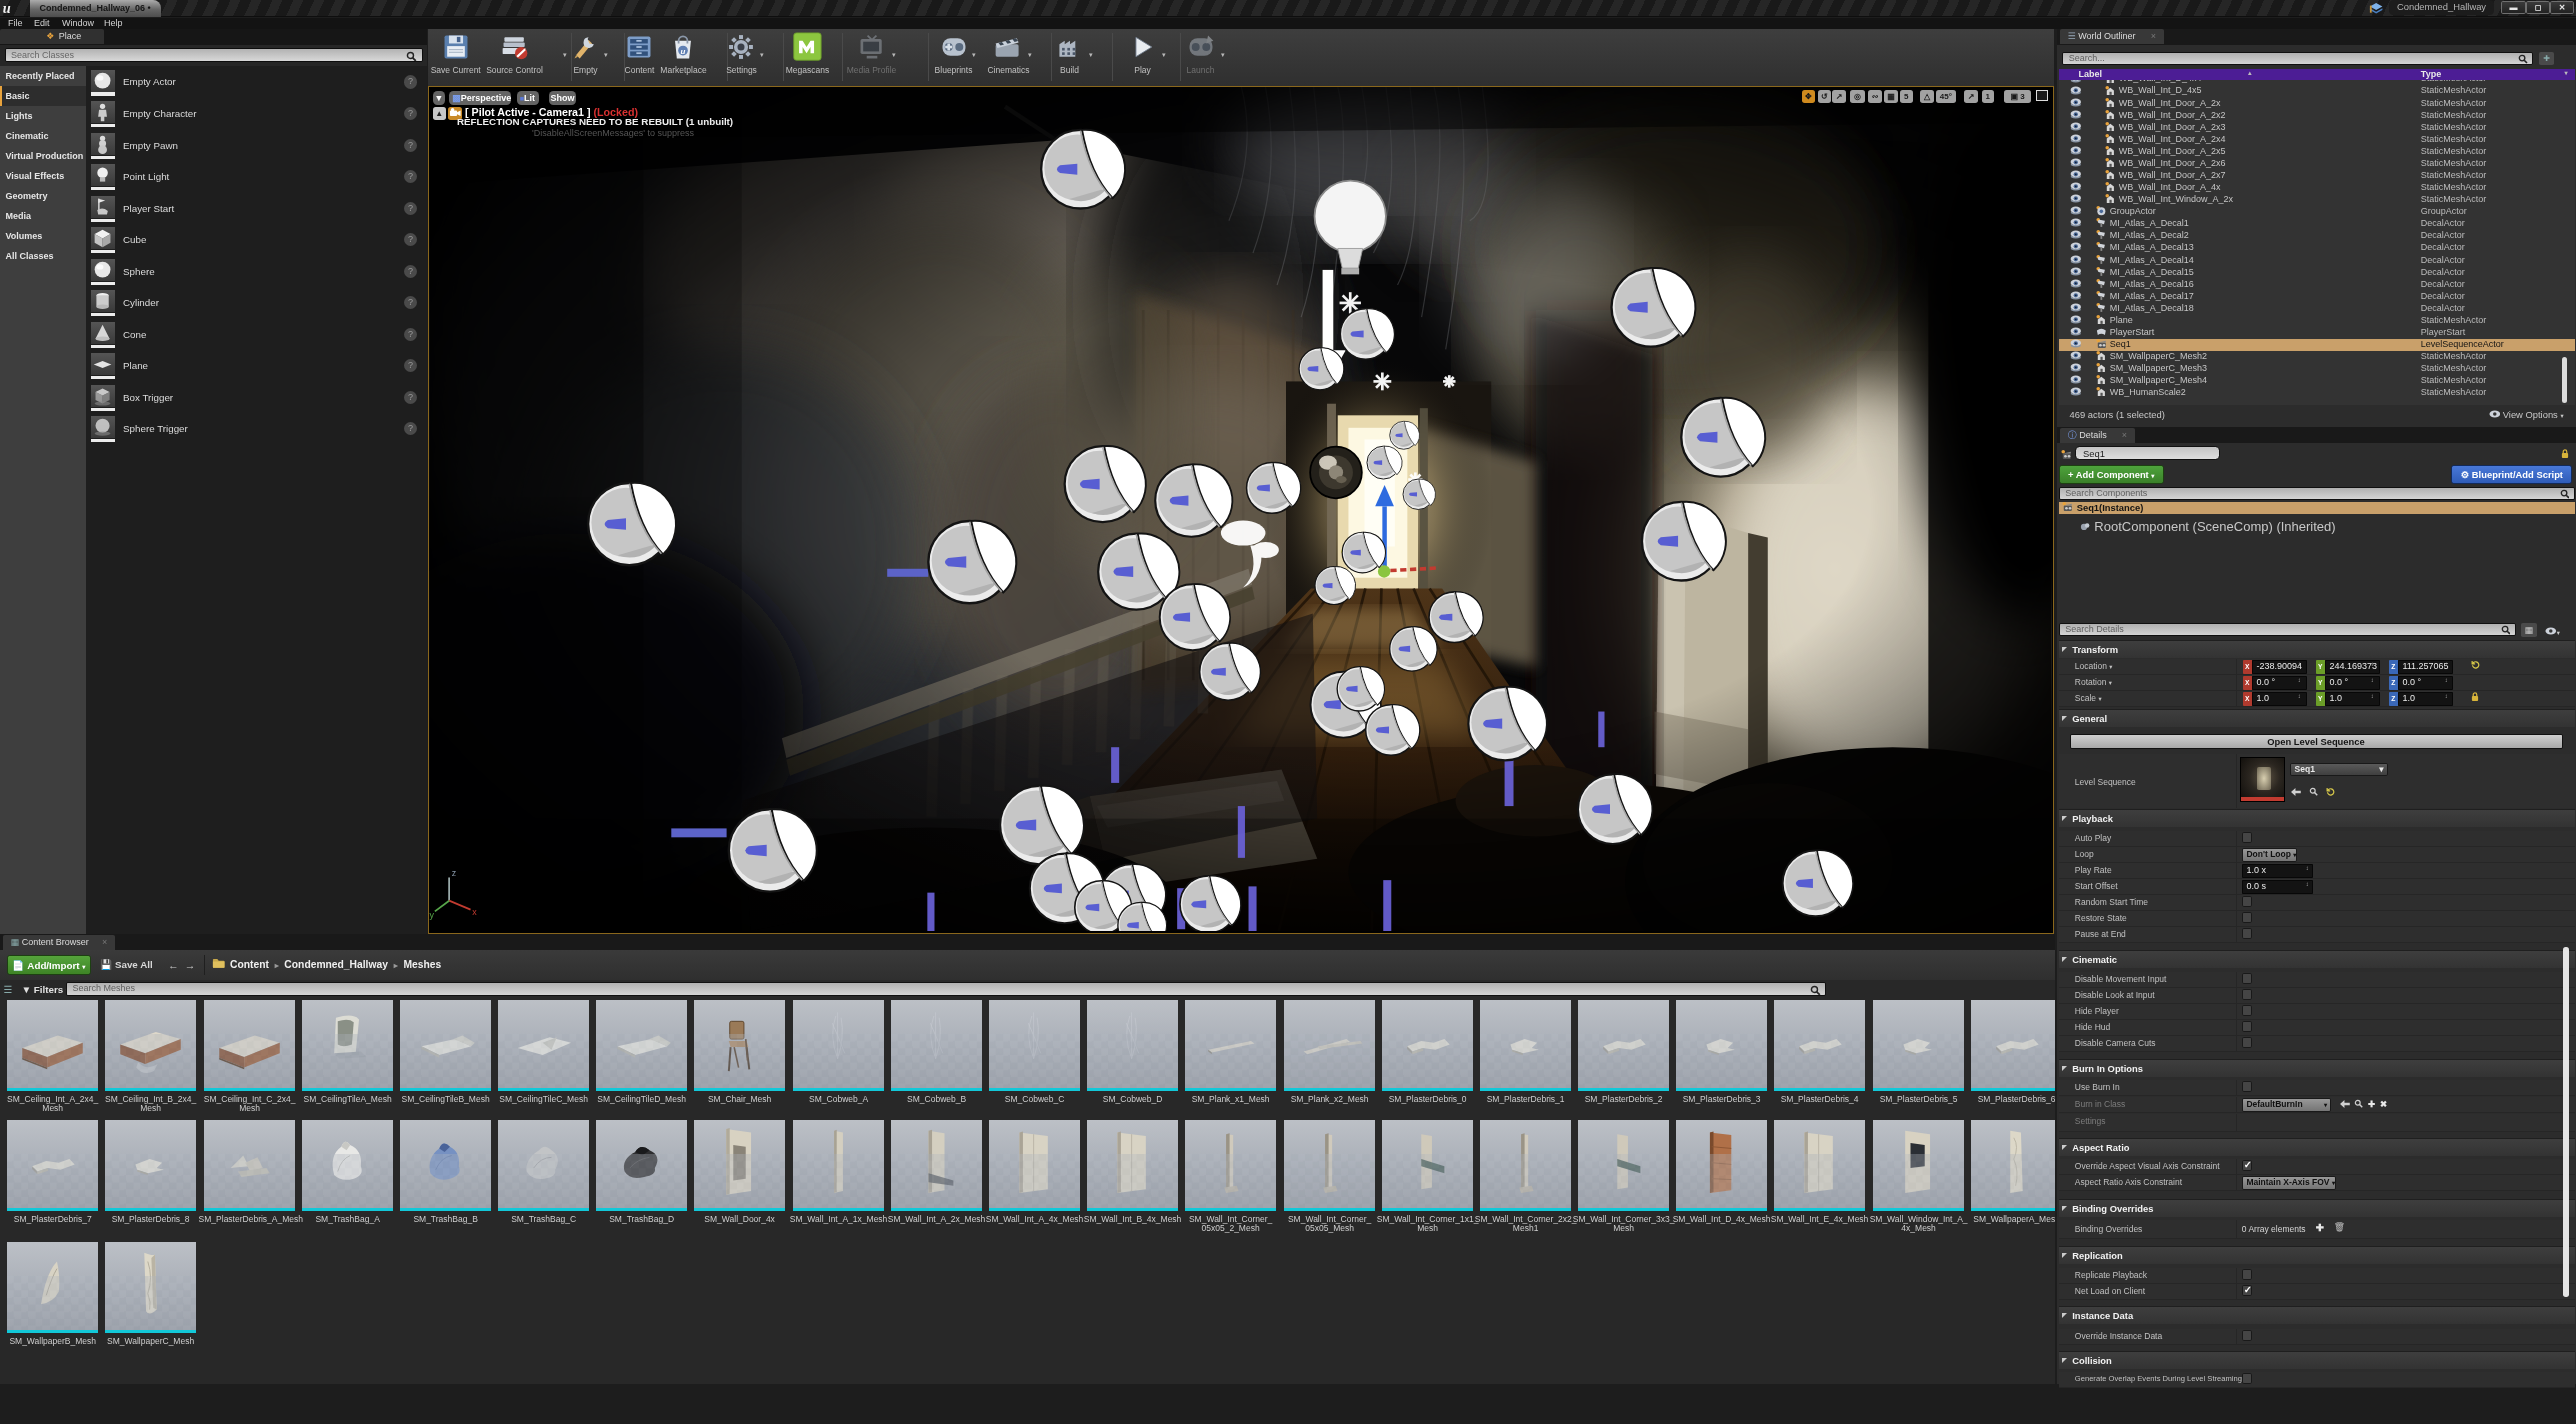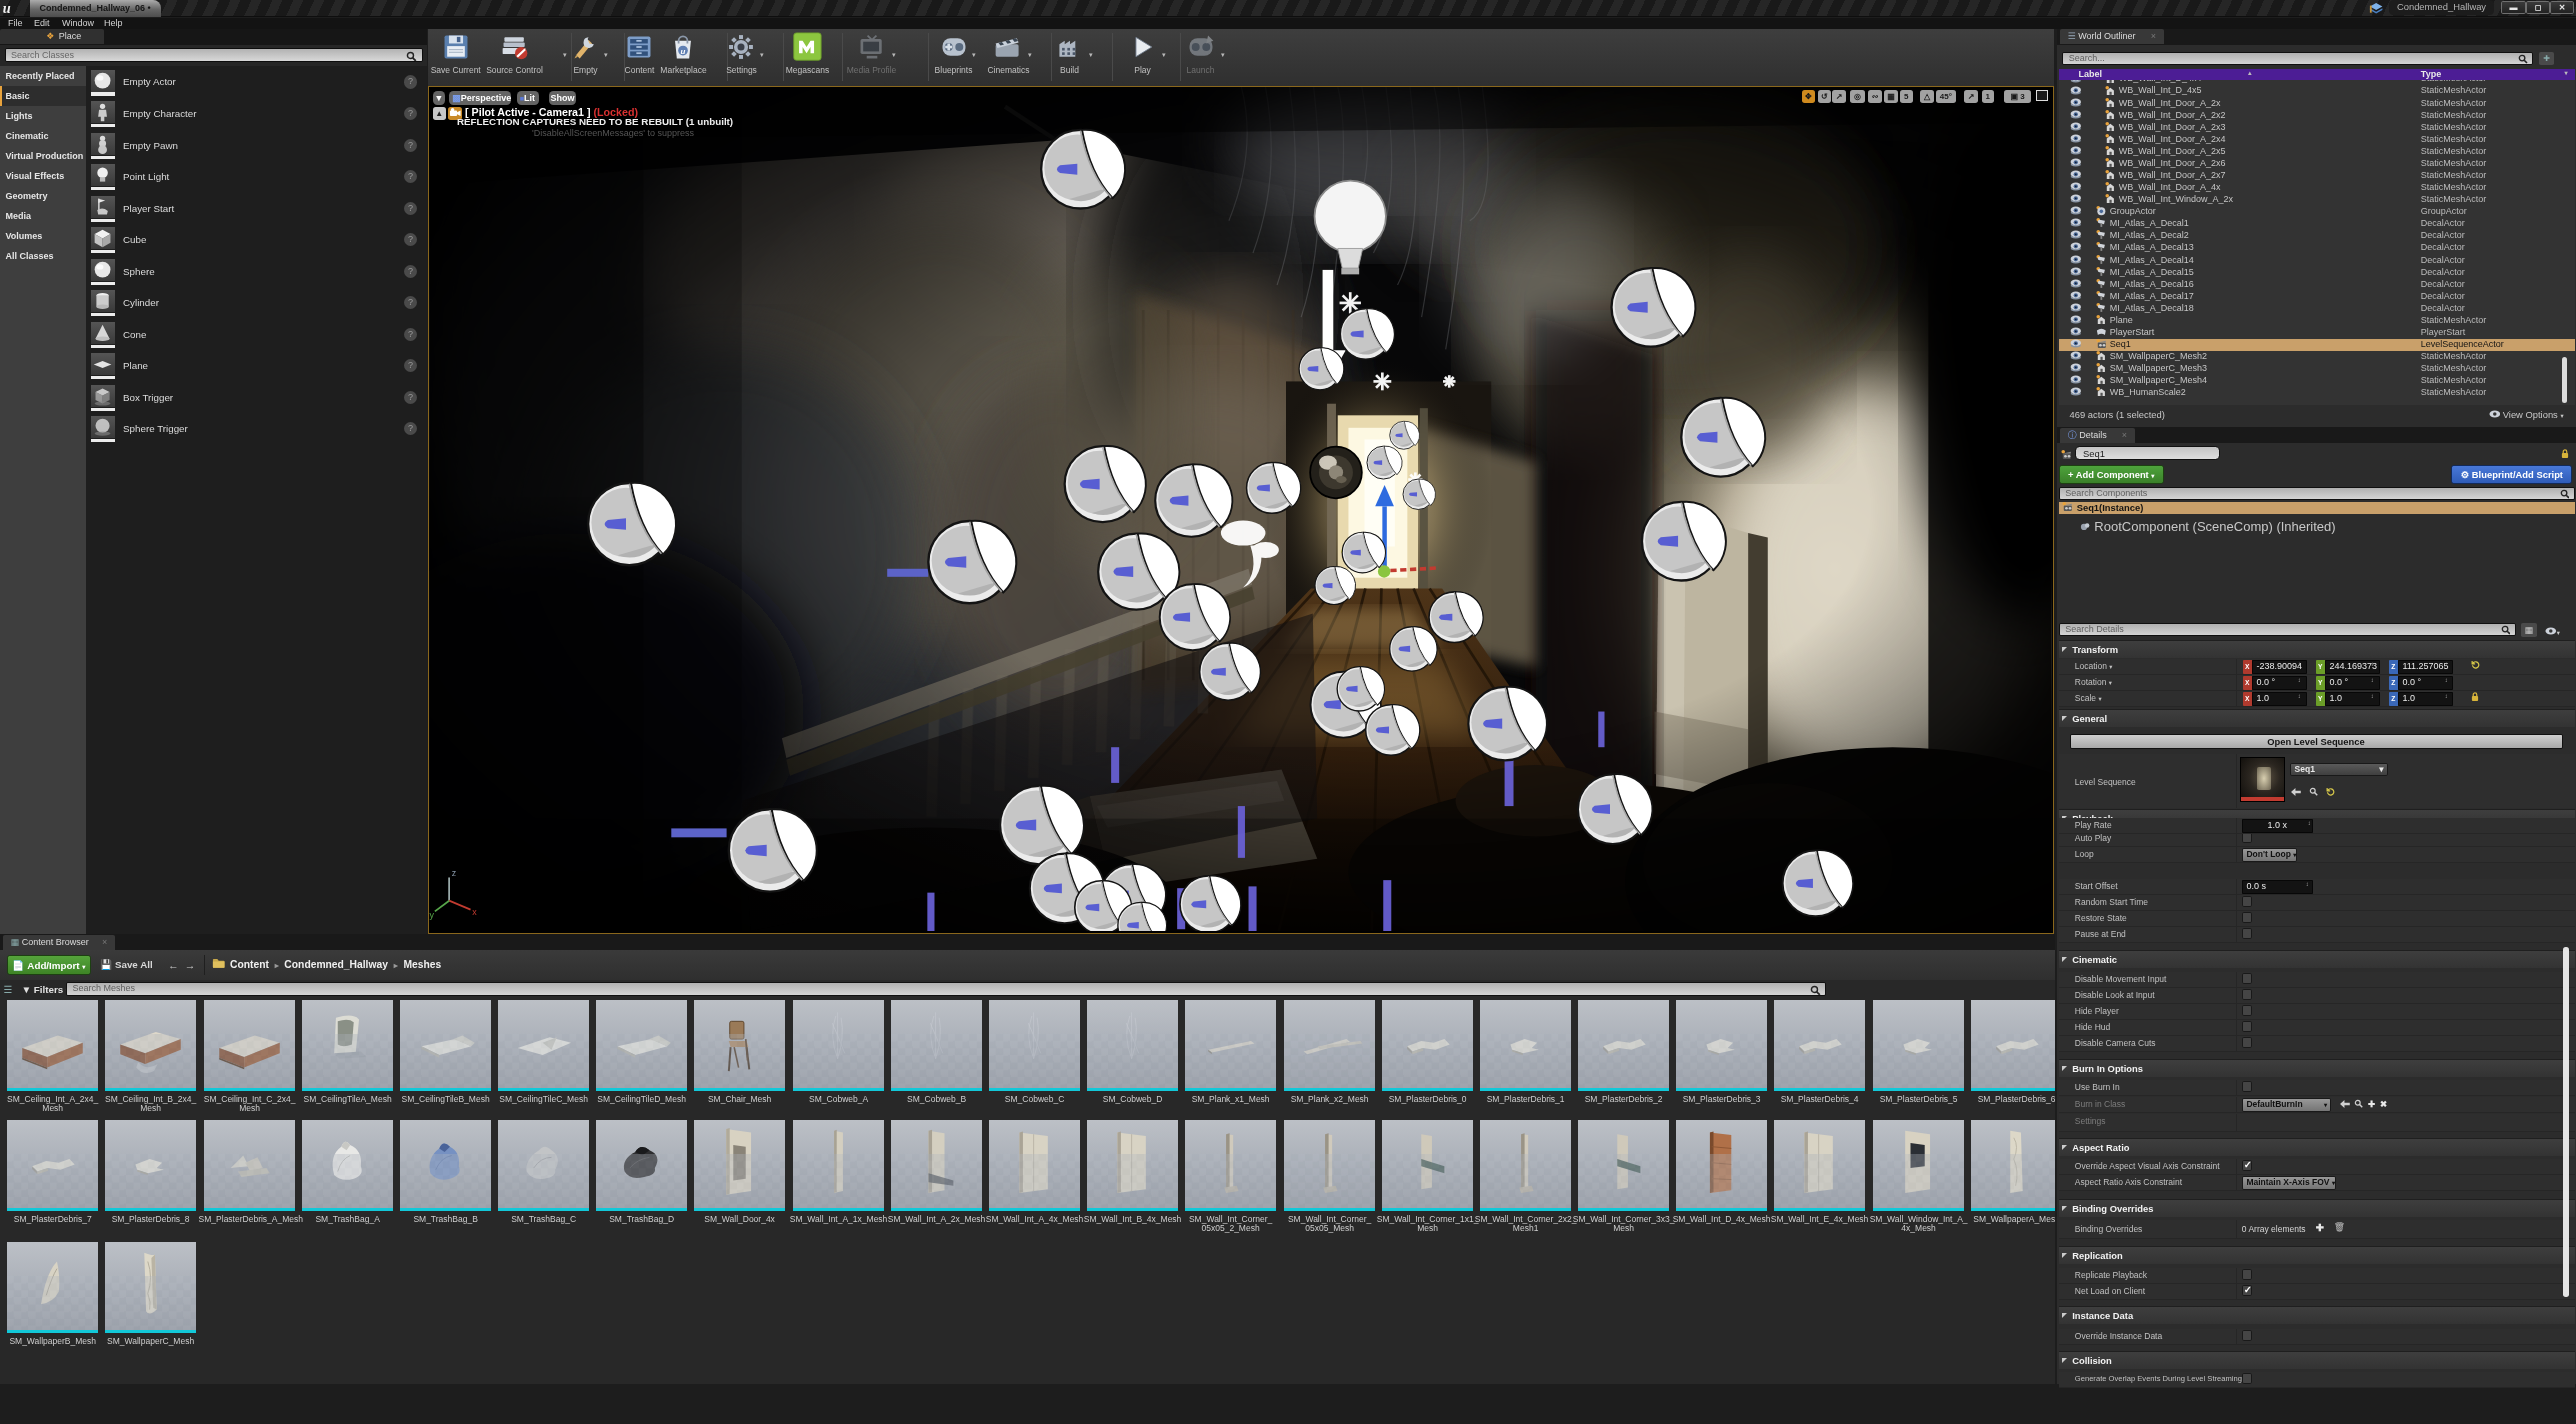--- a/index.html
+++ b/index.html
@@ -1251,21 +1251,21 @@
       <div class="prow brow" style="top:802px;height:16px;">
         <div class="psep"></div>
         <span class="lbl">Auto Play</span>
         <span class="chk"><i></i></span>
       </div>
       <div class="prow brow" style="top:818px;height:16px;">
         <div class="psep"></div>
         <span class="lbl">Loop</span>
         <span class="dd" style="left:183px;top:1.8px;width:55px;">Don't Loop <span style="font-size:6.2px;">▾</span></span>
       </div>
-      <div class="prow brow" style="top:789px;height:16px;text-align:center;">
+      <div class="prow brow" style="top:834px;height:16px;">
         <div class="psep"></div>
         <span class="lbl">Play Rate</span>
         <span class="numfield" style="left:183px;top:1.8px;width:71px;">1.0 x</span>
         <span class="spin" style="left:247px;top:2.7px;">↕</span>
       </div>
       <div class="prow brow" style="top:850px;height:16px;">
         <div class="psep"></div>
         <span class="lbl">Start Offset</span>
         <span class="numfield" style="left:183px;top:1.8px;width:71px;">0.0 s</span>
         <span class="spin" style="left:247px;top:2.7px;">↕</span>

